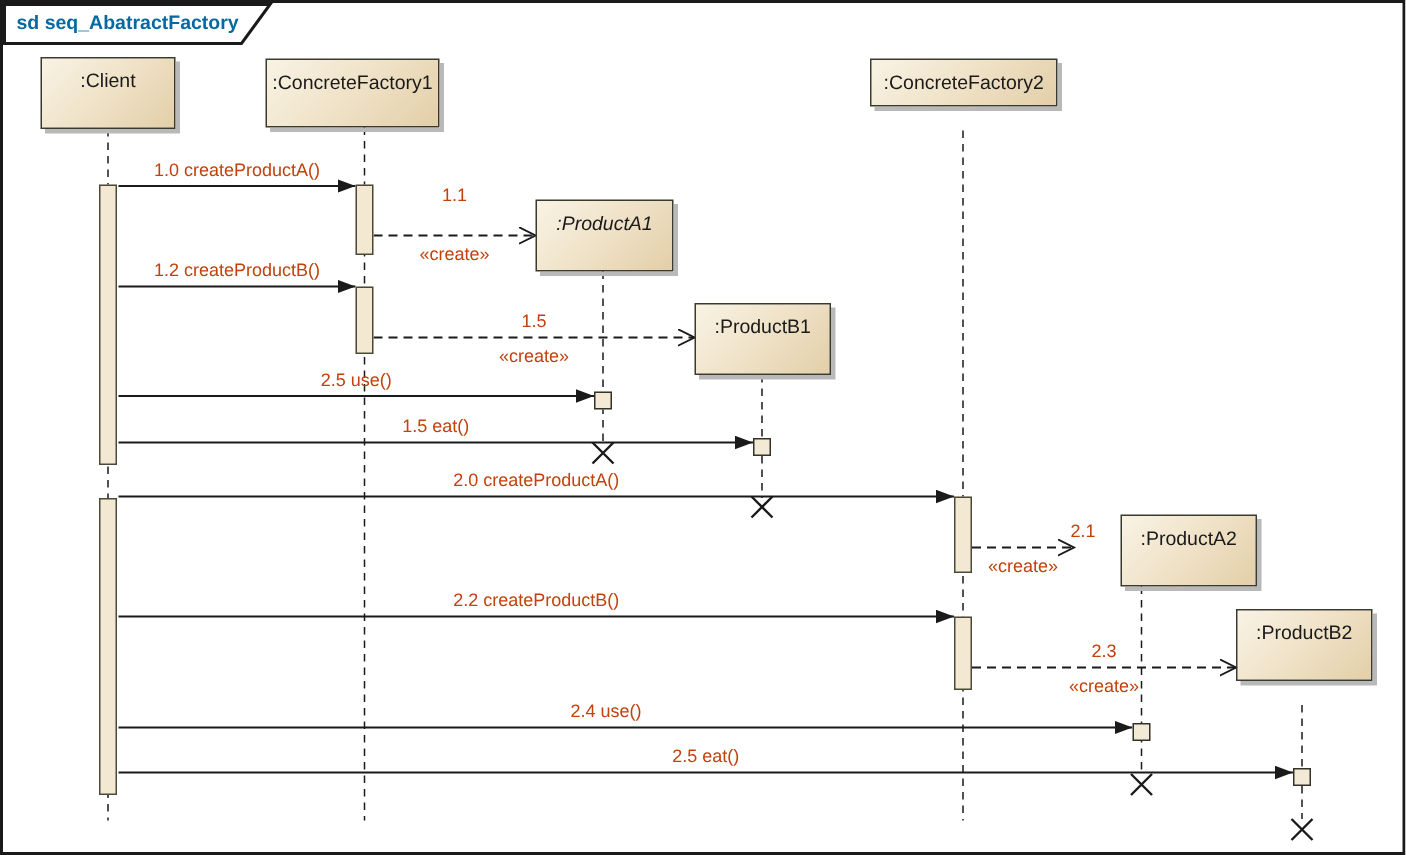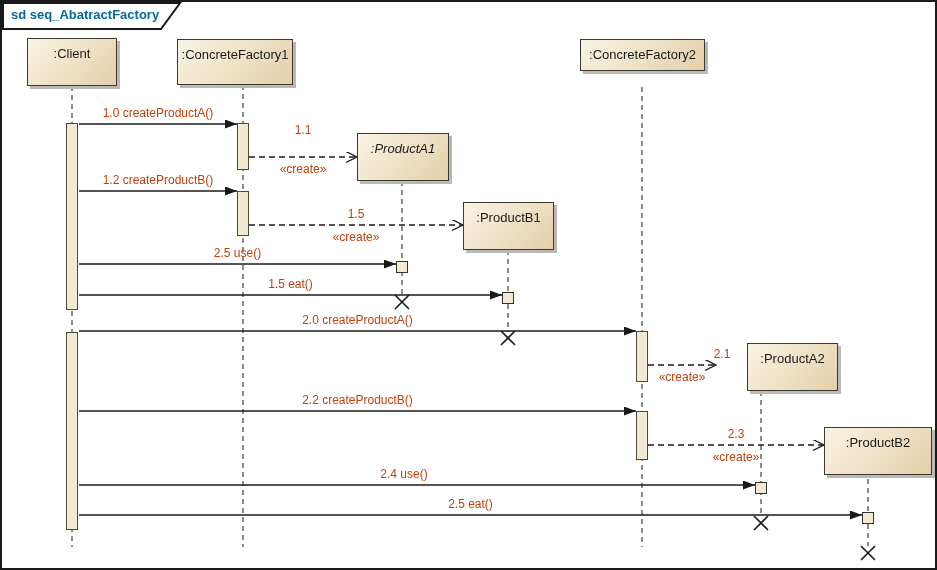--- a/index.html
+++ b/index.html
@@ -94,21 +94,21 @@
   </svg>
 
   <div id="frame-title-text">sd seq_AbatractFactory</div>
   <div id="html-layer">
       <div class="head-box" style="left: 25px; top: 36px; width: 90px; height: 48px;"><span>:Client</span></div>
       <div class="head-box" style="left: 175px; top: 37px; width: 116px; height: 46px;"><span>:ConcreteFactory1</span></div>
       <div class="head-box" style="left: 578px; top: 37px; width: 125px; height: 32px;"><span>:ConcreteFactory2</span></div>
       <div class="head-box" style="left: 355px; top: 131px; width: 92px; height: 48px; font-style: italic;"><span>:ProductA1</span></div>
       <div class="head-box" style="left: 461px; top: 200px; width: 91px; height: 48px;"><span>:ProductB1</span></div>
       <div class="head-box" style="left: 714px; top: 341px; width: 91px; height: 48px; margin-left: 31px;"><span>:ProductA2</span></div>
-      <div class="head-box" style="left: 822px; top: 425px; width: 108px; height: 48px;"><span>:ProductB2</span></div>
+      <div class="head-box" style="left: 822px; top: 404px; width: 91px; height: 48px;"><span>:ProductB2</span></div>
       <div class="activation" style="left: 64px; top: 121px; width: 12px; height: 187px;"></div>
       <div class="activation" style="left: 64px; top: 330px; width: 12px; height: 198px;"></div>
       <div class="activation" style="left: 235px; top: 121px; width: 12px; height: 47px;"></div>
       <div class="activation" style="left: 235px; top: 189px; width: 12px; height: 45px;"></div>
       <div class="activation" style="left: 634px; top: 329px; width: 12px; height: 51px;"></div>
       <div class="activation" style="left: 634px; top: 409px; width: 12px; height: 49px;"></div>
       <div class="exec-square" style="left: 394px; top: 259px; width: 12px; height: 12px;"></div>
       <div class="exec-square" style="left: 500px; top: 290px; width: 12px; height: 12px;"></div>
       <div class="exec-square" style="left: 753px; top: 480px; width: 12px; height: 12px;"></div>
       <div class="exec-square" style="left: 860px; top: 510px; width: 12px; height: 12px;"></div>

